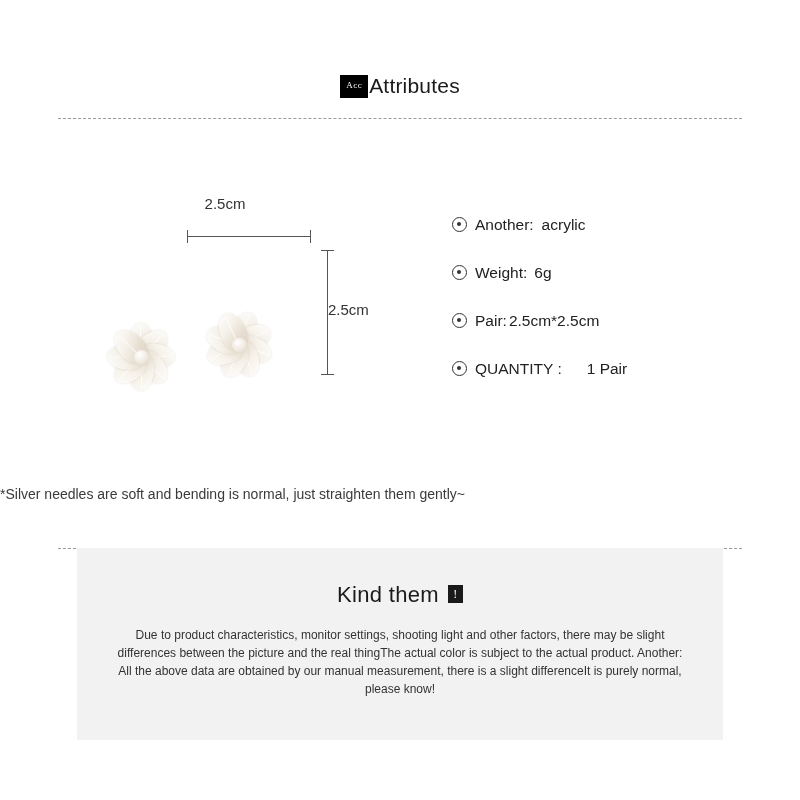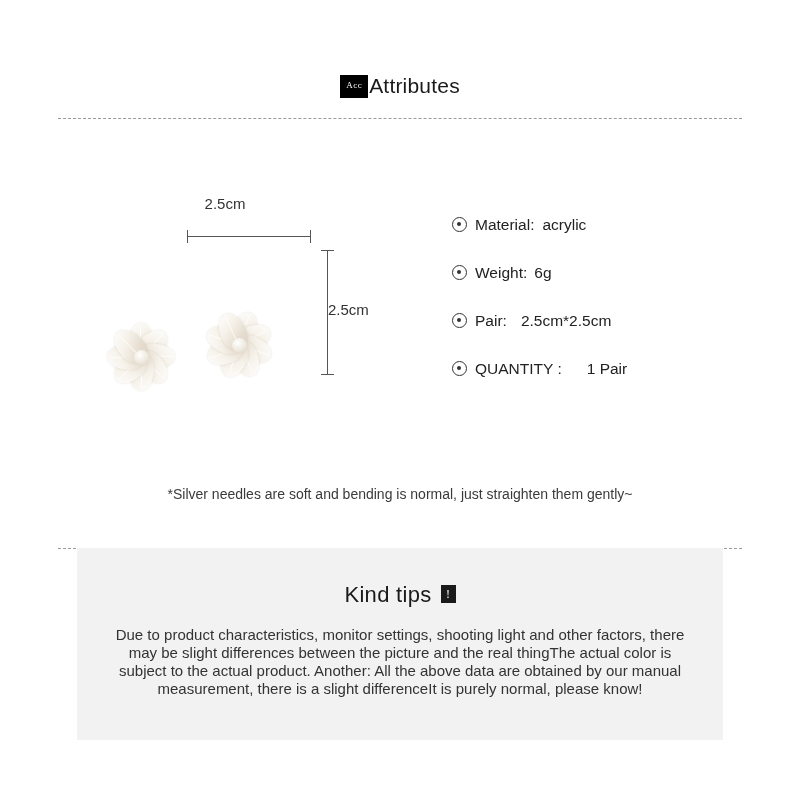--- a/index.html
+++ b/index.html
@@ -229,21 +229,20 @@
   }
   .attr-label { white-space: pre; }
   .attr-value { white-space: pre; }
 
   
   .note {
     position: absolute;
     top: 486px;
     left: 0;
     width: 800px;
-    text-align: center;
     font-size: 14px;
     color: #3a3a3a;
   }
 
   
   .tips-panel {
     position: absolute;
     top: 548px;
     left: 77px;
     width: 646px;
@@ -271,21 +270,21 @@
     text-align: center;
     margin-left: 9px;
     font-family: "Liberation Serif", serif;
     position: relative;
     top: -1px;
   }
   .tips-body {
     margin: 18px auto 0 auto;
     width: 570px;
     text-align: center;
-    font-size: 15px;
+    font-size: 12px;
     line-height: 18px;
     color: #333333;
   }
 </style>
 </head>
 <body>
 
 <div class="page">
 
   <div class="header">
@@ -334,45 +333,45 @@
       <div class="petal" style="transform:rotate(245deg);"></div>
       <div class="petal" style="transform:rotate(290deg);"></div>
       <div class="petal" style="transform:rotate(335deg);"></div>
       <div class="flower-core"></div>
     </div>
   </div>
 
   <div class="attr-list">
     <div class="attr-row">
       <span class="attr-bullet"></span>
-      <span class="attr-label">Material:</span>
+      <span class="attr-label">Another:</span>
       <span class="attr-value" style="margin-left:8px;">acrylic</span>
     </div>
     <div class="attr-row">
       <span class="attr-bullet"></span>
       <span class="attr-label">Weight:</span>
       <span class="attr-value" style="margin-left:7px;">6g</span>
     </div>
     <div class="attr-row">
       <span class="attr-bullet"></span>
       <span class="attr-label">Pair:</span>
-      <span class="attr-value" style="margin-left:14px;">2.5cm*2.5cm</span>
+      <span class="attr-value" style="margin-left:2px;">2.5cm*2.5cm</span>
     </div>
     <div class="attr-row">
       <span class="attr-bullet"></span>
       <span class="attr-label">QUANTITY :</span>
       <span class="attr-value" style="margin-left:25px;">1 Pair</span>
     </div>
   </div>
 
   <div class="note">*Silver needles are soft and bending is normal, just straighten them gently~</div>
 
   <div class="dash-line dash-bottom"></div>
 
   <div class="tips-panel">
     <div class="tips-title">
-      <span>Kind tips</span>
+      <span>Kind them</span>
       <span class="tips-excl">!</span>
     </div>
     <div class="tips-body">Due to product characteristics, monitor settings, shooting light and other factors, there may be slight differences between the picture and the real thingThe actual color is subject to the actual product. Another: All the above data are obtained by our manual measurement, there is a slight differenceIt is purely normal, please know!</div>
   </div>
 
 </div>
 
 </body></html>

